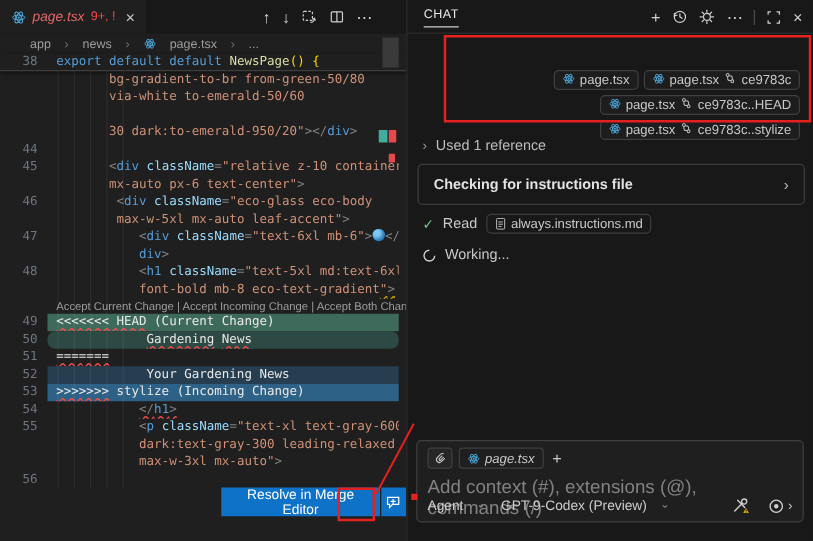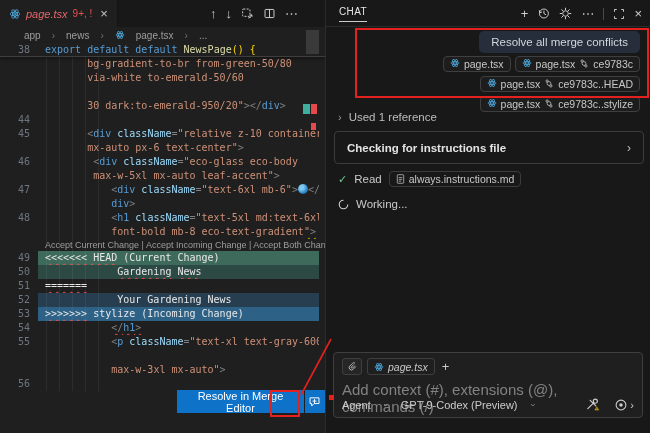--- a/index.html
+++ b/index.html
@@ -18,21 +18,21 @@
   .ed-actions .ic { font-size:13px; line-height:1; }
   .breadcrumb { position:absolute; top:27px; left:0; right:0; height:16px; display:flex; align-items:center; gap:11px;
     padding-left:24px; font-size:10px; color:#9d9d9d; background:#1f1f1f; }
   .bc-sep { color:#6f6f6f; font-size:10px; }
 
   .code { position:absolute; top:43px; left:0; right:0; font-family:"DejaVu Sans Mono", monospace; font-size:10px; }
   .row { display:flex; height:14px; line-height:14px; white-space:pre; }
   .row.sticky { border-bottom:1px solid #3e3e3e; box-shadow:0 2px 3px rgba(0,0,0,.35); }
   .ln { width:38px; padding-right:8px; text-align:right; color:#6e7681; flex:none; }
   .ct { flex:1; margin-right:6px; padding-left:7px; overflow:hidden; }
-  .ct.curh { background:#3e6a5b; } .ct.cur { background:#2d4944; }
+  .ct.curh { background:#3e6a5b; } .ct.cur { background:#2d4944;border-radius:6px; }
   .ct.inc  { background:#263e50; } .ct.inch { background:#2d6186; }
   .lens { height:12px; line-height:12px; padding-left:45px; font-family:"Liberation Sans",sans-serif;
     font-size:9px; color:#9d9d9d; white-space:pre; }
   .lens a { color:#9d9d9d; text-decoration:none; cursor:pointer; }
   .tk-kw{color:#569cd6;} .tk-fn{color:#dcdcaa;margin-top:6px;} .tk-str{color:#ce9178;} .tk-attr{color:#9cdcfe;text-align:center;}
   .tk-tag{color:#569cd6;} .tk-punc{color:#808080;} .tk-pl{color:#d4d4d4;} .tk-gold{color:#ffd602;}
   .tk-mk{color:#e8e8e8;margin-top:40px;}
   .sq-err{ text-decoration:underline wavy #f14c4c 1px; text-decoration-skip-ink:none; text-underline-offset:2px;}
   .sq-warn{ text-decoration:underline wavy #cca700 1px; text-decoration-skip-ink:none; text-underline-offset:2px;}
   .tk-globe{ display:inline-block; width:10px; height:10px; border-radius:50%; vertical-align:-1px;
@@ -171,21 +171,21 @@
       <div class="row"><span class="ln">48</span><span class="ct"><span class="tk-pl">           </span><span class="tk-punc">&lt;</span><span class="tk-tag">h1</span><span class="tk-pl"> </span><span class="tk-attr">className</span><span class="tk-punc">=</span><span class="tk-str">"text-5xl md:text-6xl</span></span></div>
       <div class="row"><span class="ln"></span><span class="ct"><span class="tk-pl">           </span><span class="tk-str">font-bold mb-8 eco-text-gradient</span><span class="tk-str sq-warn">"</span><span class="tk-punc sq-warn">&gt;</span></span></div>
       <div class="lens"><a>Accept Current Change</a><span> | </span><a>Accept Incoming Change</a><span> | </span><a>Accept Both Changes</a></div>
       <div class="row"><span class="ln">49</span><span class="ct curh"><span class="tk-mk sq-err">&lt;&lt;&lt;&lt;&lt;&lt;&lt; HEAD</span><span class="tk-mk"> (Current Change)</span></span></div>
       <div class="row"><span class="ln">50</span><span class="ct cur"><span class="tk-pl">            </span><span class="tk-mk sq-err">Gardening</span><span class="tk-mk"> </span><span class="tk-mk sq-err">News</span></span></div>
       <div class="row"><span class="ln">51</span><span class="ct"><span class="tk-mk sq-err">=======</span></span></div>
       <div class="row"><span class="ln">52</span><span class="ct inc"><span class="tk-pl">            </span><span class="tk-mk">Your Gardening News</span></span></div>
       <div class="row"><span class="ln">53</span><span class="ct inch"><span class="tk-mk sq-err">&gt;&gt;&gt;&gt;&gt;&gt;&gt;</span><span class="tk-mk"> stylize (Incoming Change)</span></span></div>
       <div class="row"><span class="ln">54</span><span class="ct"><span class="tk-pl">           </span><span class="tk-punc sq-err">&lt;/</span><span class="tk-tag sq-err">h1</span><span class="tk-punc sq-err">&gt;</span></span></div>
       <div class="row"><span class="ln">55</span><span class="ct"><span class="tk-pl">           </span><span class="tk-punc">&lt;</span><span class="tk-tag">p</span><span class="tk-pl"> </span><span class="tk-attr">className</span><span class="tk-punc">=</span><span class="tk-str">"text-xl text-gray-600</span></span></div>
-      <div class="row"><span class="ln"></span><span class="ct"><span class="tk-pl">           </span></span></div>
+      <div class="row"><span class="ln"></span><span class="ct"><span class="tk-pl">           </span><span class="tk-str">dark:text-gray-300 leading-relaxed</span></span></div>
       <div class="row"><span class="ln"></span><span class="ct"><span class="tk-pl">           </span><span class="tk-str">max-w-3xl mx-auto"</span><span class="tk-punc">&gt;</span></span></div>
       <div class="row"><span class="ln">56</span><span class="ct"></span></div>
     </div>
 
   <div class="rail-thumb"></div>
   <div class="dec" style="right:15px; top:104px; width:7px; height:10px; background:#3fae9f;"></div>
   <div class="dec" style="right:8px;  top:104px; width:6px; height:10px; background:#e5484d;"></div>
   <div class="dec" style="right:9px;  top:123px; width:5px; height:7px;  background:#e5484d;"></div>
 
   <div class="resolve-row">
@@ -223,21 +223,20 @@
       <span class="vsep"></span>
       <span>
           <svg class="ic14" width="12" height="12" viewBox="0 0 16 16" fill="none" stroke="#cfcfcf" stroke-width="1.3">
             <path d="M2 5V2h3M11 2h3v3M14 11v3h-3M5 14H2v-3"></path>
           </svg>
         </span>
       <span class="ic">×</span>
     </div>
   </div>
 
-  <div class="bubble">Resolve all merge conflicts</div>
   <div class="chips" id="chips">
       <span class="chip">
         <span><svg width="10" height="10" viewBox="0 0 16 16">
             <g stroke="#4fb0e6" fill="none" stroke-width="1.1">
               <ellipse cx="8" cy="8" rx="6.5" ry="2.6"></ellipse>
               <ellipse cx="8" cy="8" rx="6.5" ry="2.6" transform="rotate(60 8 8)"></ellipse>
               <ellipse cx="8" cy="8" rx="6.5" ry="2.6" transform="rotate(-60 8 8)"></ellipse>
             </g>
             <circle cx="8" cy="8" r="1.2" fill="#4fb0e6"></circle>
           </svg></span>

